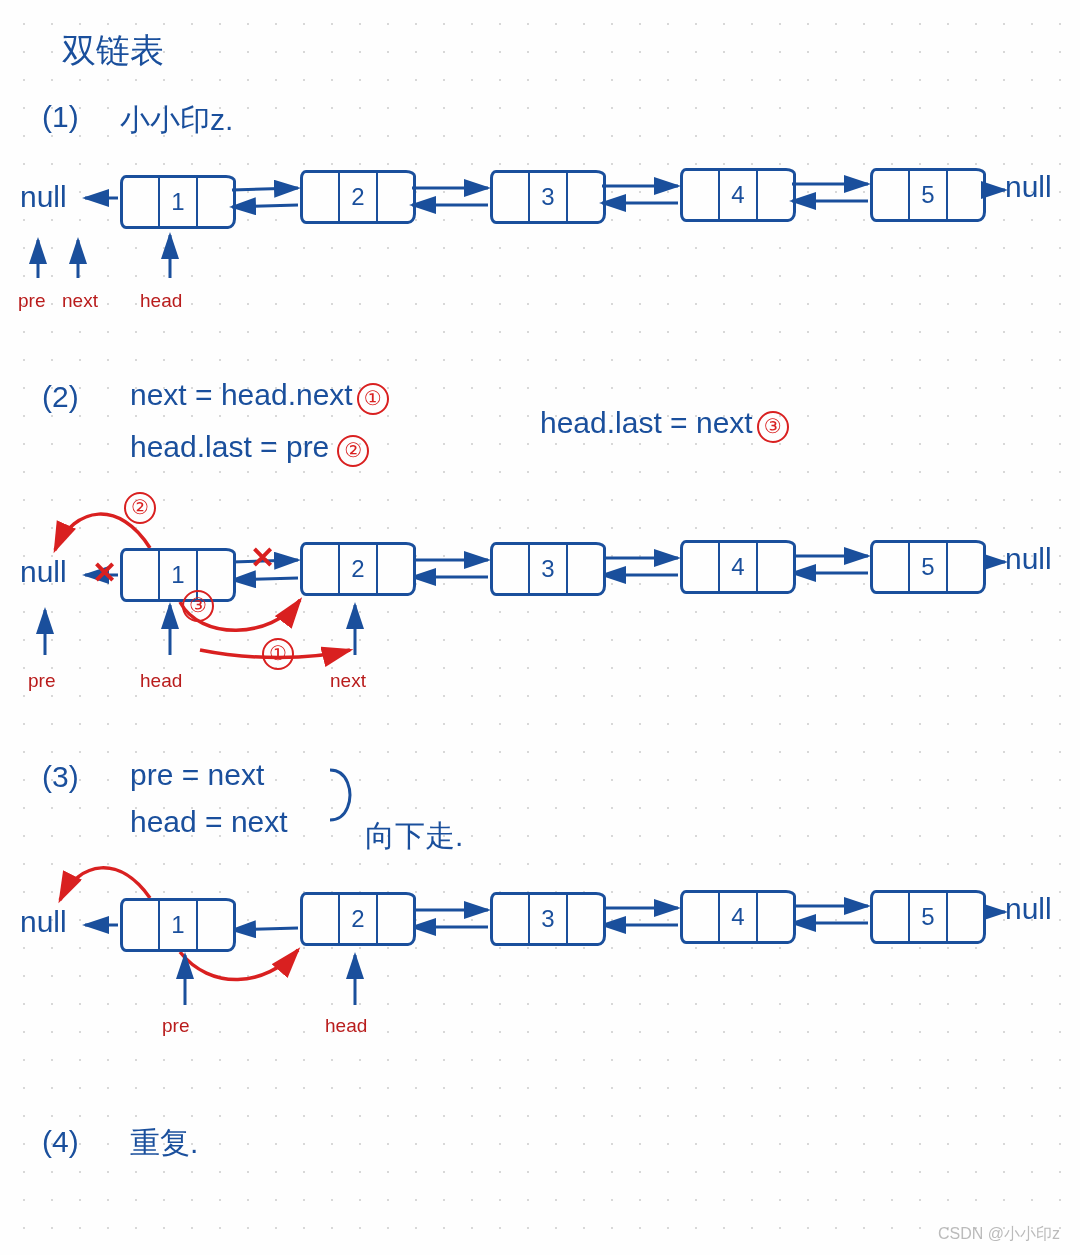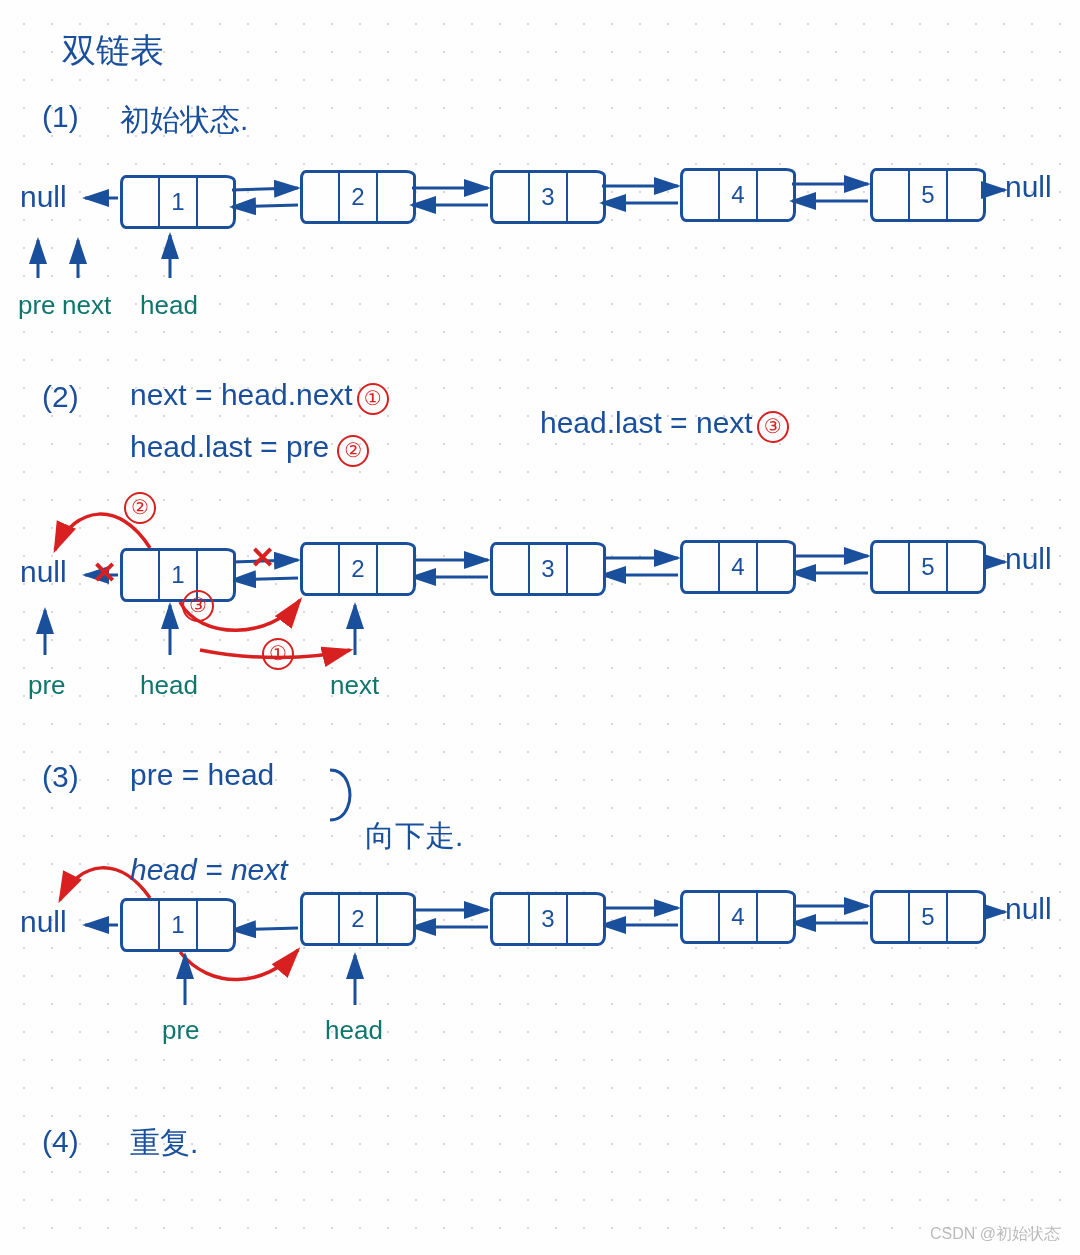--- a/index.html
+++ b/index.html
@@ -12,21 +12,21 @@
     background-position: 10px 10px;
     font-family: "Comic Sans MS", "Segoe Script", cursive, sans-serif;
     position: relative;
     overflow: hidden;
   }
   .abs { position: absolute; }
   .hand {
     font-size: 30px;
     color: #1a4f9c;
   }
-  .hand-sm { font-size: 26px; color:#0f766e;}
+  .hand-sm { font-size: 19px; color:#b91c1c;}
   .node {
     position: absolute;
     width: 110px;
     height: 48px;
     border: 3px solid #1a4f9c;
     border-radius: 6px 10px 8px 6px / 8px 6px 10px 8px;
     background: #fefefe;
     display: flex;
     align-items: stretch;
   }
@@ -56,21 +56,21 @@
     line-height:26px;
     margin-left:4px;
   }
 </style>
 </head>
 <body>
 
 <div class="abs hand" style="top:28px; left:62px; font-size:34px;text-align:center;">双链表</div>
 
 <div class="abs hand" style="top:100px; left:42px;">(1)</div>
-<div class="abs hand" style="top:100px; left:120px;">初始状态.</div>
+<div class="abs hand" style="top:100px; left:120px;">小小印z.</div>
 
 <div class="abs hand" style="top:180px; left:20px;">null</div>
 <div class="abs hand" style="top:170px; left:1005px;">null</div>
 
 <div class="node" style="top:175px; left:120px;">
     <div class="cell"></div>
     <div class="cell">1</div>
     <div class="cell"></div>
   </div>
 <div class="node" style="top:170px; left:300px;">
@@ -217,22 +217,22 @@
 
 <div class="abs circled" style="top:492px; left:120px;">②</div>
 <div class="abs circled" style="top:590px; left:178px;">③</div>
 <div class="abs circled" style="top:638px; left:258px;">①</div>
 
 <div class="abs hand-sm" style="top:670px; left:28px;">pre</div>
 <div class="abs hand-sm" style="top:670px; left:140px;">head</div>
 <div class="abs hand-sm" style="top:670px; left:330px;">next</div>
 
 <div class="abs hand" style="top:760px; left:42px;">(3)</div>
-<div class="abs hand" style="top:758px; left:130px;">pre = head</div>
-<div class="abs hand" style="top:853px; left:130px;font-style:italic;">head = next</div>
+<div class="abs hand" style="top:758px; left:130px;">pre = next</div>
+<div class="abs hand" style="top:805px; left:130px;">head = next</div>
 <div class="abs hand" style="top:816px; left:365px;">向下走.</div>
 
 <div class="abs hand" style="top:905px; left:20px;">null</div>
 <div class="abs hand" style="top:892px; left:1005px;">null</div>
 <div class="node" style="top:898px; left:120px;">
     <div class="cell"></div>
     <div class="cell">1</div>
     <div class="cell"></div>
   </div>
 <div class="node" style="top:892px; left:300px;">
@@ -255,13 +255,13 @@
     <div class="cell">5</div>
     <div class="cell"></div>
   </div>
 
 <div class="abs hand-sm" style="top:1015px; left:162px;">pre</div>
 <div class="abs hand-sm" style="top:1015px; left:325px;">head</div>
 
 <div class="abs hand" style="top:1125px; left:42px;">(4)</div>
 <div class="abs hand" style="top:1123px; left:130px;">重复.</div>
 
-<div class="watermark">CSDN @初始状态</div>
+<div class="watermark">CSDN @小小印z</div>
 
 </body></html>

